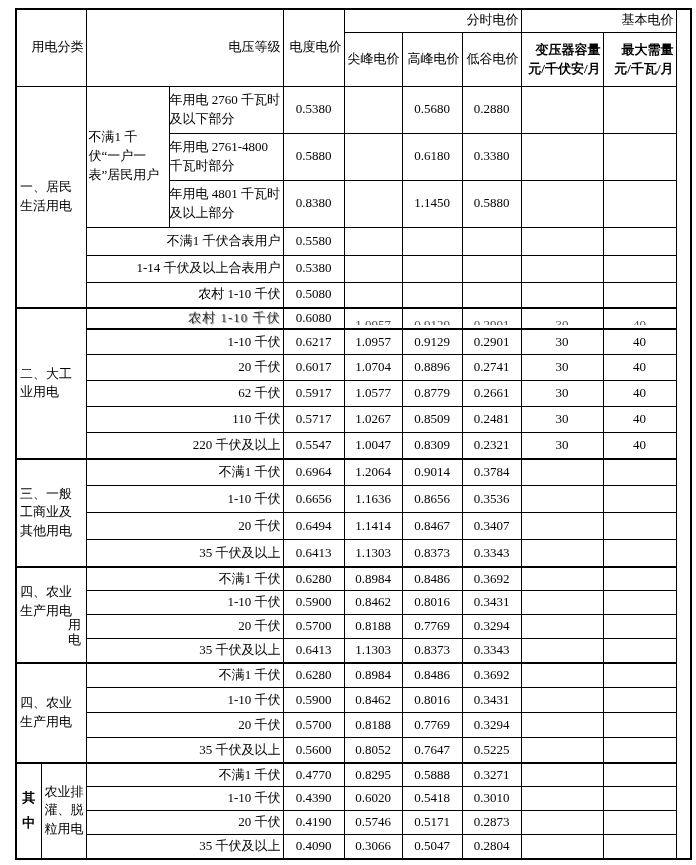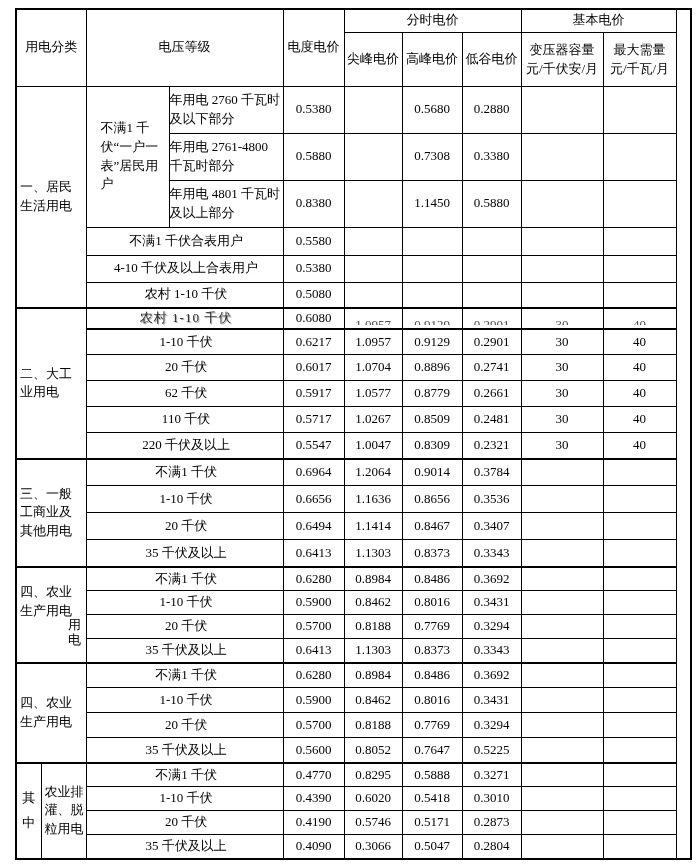--- a/index.html
+++ b/index.html
@@ -4,27 +4,27 @@
 <style>
   html,body{margin:0;padding:0;background:#ffffff;}
   body{width:696px;height:865px;overflow:hidden;color:#000;
        font-family:"Liberation Serif","DejaVu Serif",serif;}
   .sheet{padding:8px 0 0 15px;}
   table.price{border-collapse:collapse;table-layout:fixed;width:675px;
               border:2px solid #000;font-size:13px;}
   td{border:1px solid #000;padding:0 2px;vertical-align:middle;
      overflow:hidden;line-height:1.45;}
   td.num{text-align:center;padding:0;}
-  td.lbl{text-align:center;padding-left:5px;}
+  td.lbl{text-align:right;padding-left:5px;}
   td.cat{text-align:left;padding-left:3px;word-break:break-all;}
-  td.hdr{text-align:center;}
-  td.hdr .u{display:block;line-height:1.5;}
-  td.subgrp{word-break:break-all;padding-left:14px;}
+  td.hdr{text-align:right;}
+  td.hdr .u{display:block;line-height:1.5;font-weight:bold;}
+  td.subgrp{word-break:break-all;padding-left:2px;}
   td.tier{padding-left:0;}
-  td.vert{text-align:center;word-break:break-all;line-height:1.9;padding:0 5px;}
+  td.vert{text-align:center;word-break:break-all;line-height:1.9;padding:0 5px;font-weight:bold;}
   td.filler{border-left:1px solid #000;}
   tr.thick td{border-top:2px solid #000;}
   
   tr.glitch td{vertical-align:top;}
   tr.glitch td.catstart{vertical-align:middle;}
   .clipbox{height:16px;overflow:hidden;}
   .clipbox .clipped{display:block;padding-top:9px;line-height:13px;
                     text-align:center;color:#4a4a4a;}
   .distort{opacity:.82;letter-spacing:1px;text-shadow:1px 1px 0 #9a9a9a;}
   .artifact-line{line-height:1.1;margin-top:-2px;margin-left:48px;}
@@ -80,21 +80,21 @@
   <td class="num"></td>
   <td class="num">0.5680</td>
   <td class="num">0.2880</td>
   <td class="num"></td>
   <td class="num"></td>
 </tr>
 <tr style="height:47px">
   <td class="tier">年用电 2761-4800 千瓦时部分</td>
   <td class="num">0.5880</td>
   <td class="num"></td>
-  <td class="num">0.7308</td>
+  <td class="num">0.6180</td>
   <td class="num">0.3380</td>
   <td class="num"></td>
   <td class="num"></td>
 </tr>
 <tr style="height:47px">
   <td class="tier">年用电 4801 千瓦时及以上部分</td>
   <td class="num">0.8380</td>
   <td class="num"></td>
   <td class="num">1.1450</td>
   <td class="num">0.5880</td>
@@ -105,21 +105,21 @@
 <tr style="height:28px">
   <td class="lbl" colspan="2">不满1 千伏合表用户</td>
   <td class="num">0.5580</td>
   <td class="num"></td>
   <td class="num"></td>
   <td class="num"></td>
   <td class="num"></td>
   <td class="num"></td>
 </tr>
 <tr style="height:27px">
-  <td class="lbl" colspan="2">4-10 千伏及以上合表用户</td>
+  <td class="lbl" colspan="2">1-14 千伏及以上合表用户</td>
   <td class="num">0.5380</td>
   <td class="num"></td>
   <td class="num"></td>
   <td class="num"></td>
   <td class="num"></td>
   <td class="num"></td>
 </tr>
 <tr style="height:26px">
   <td class="lbl" colspan="2">农村 1-10 千伏</td>
   <td class="num">0.5080</td>

